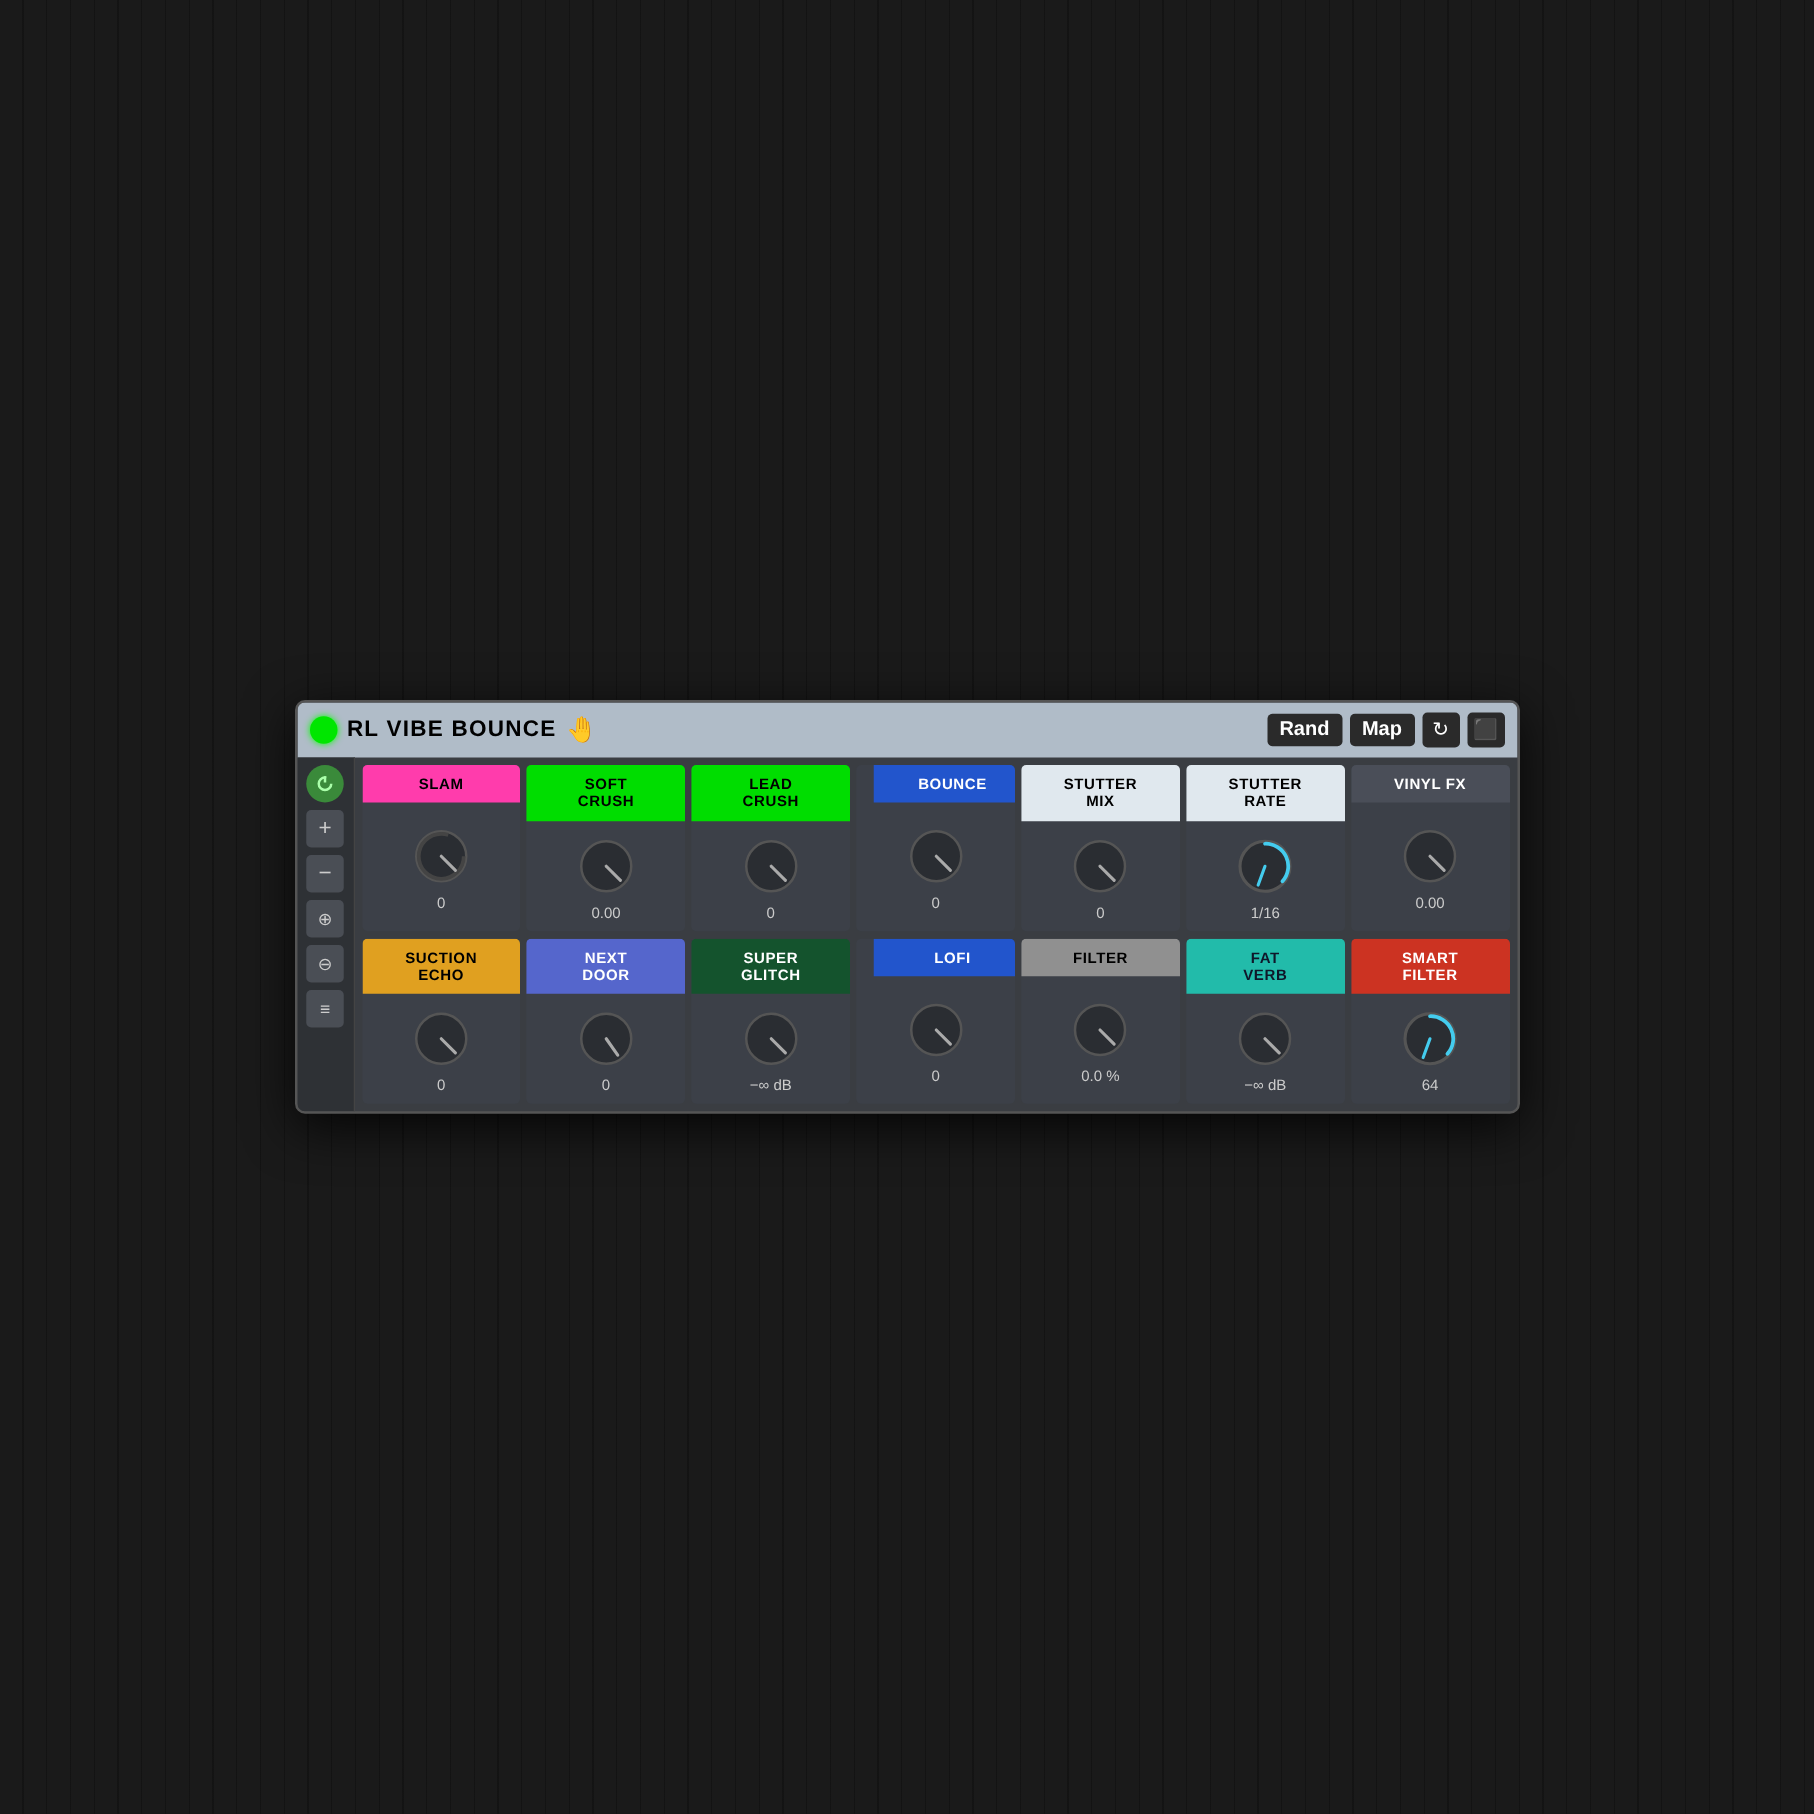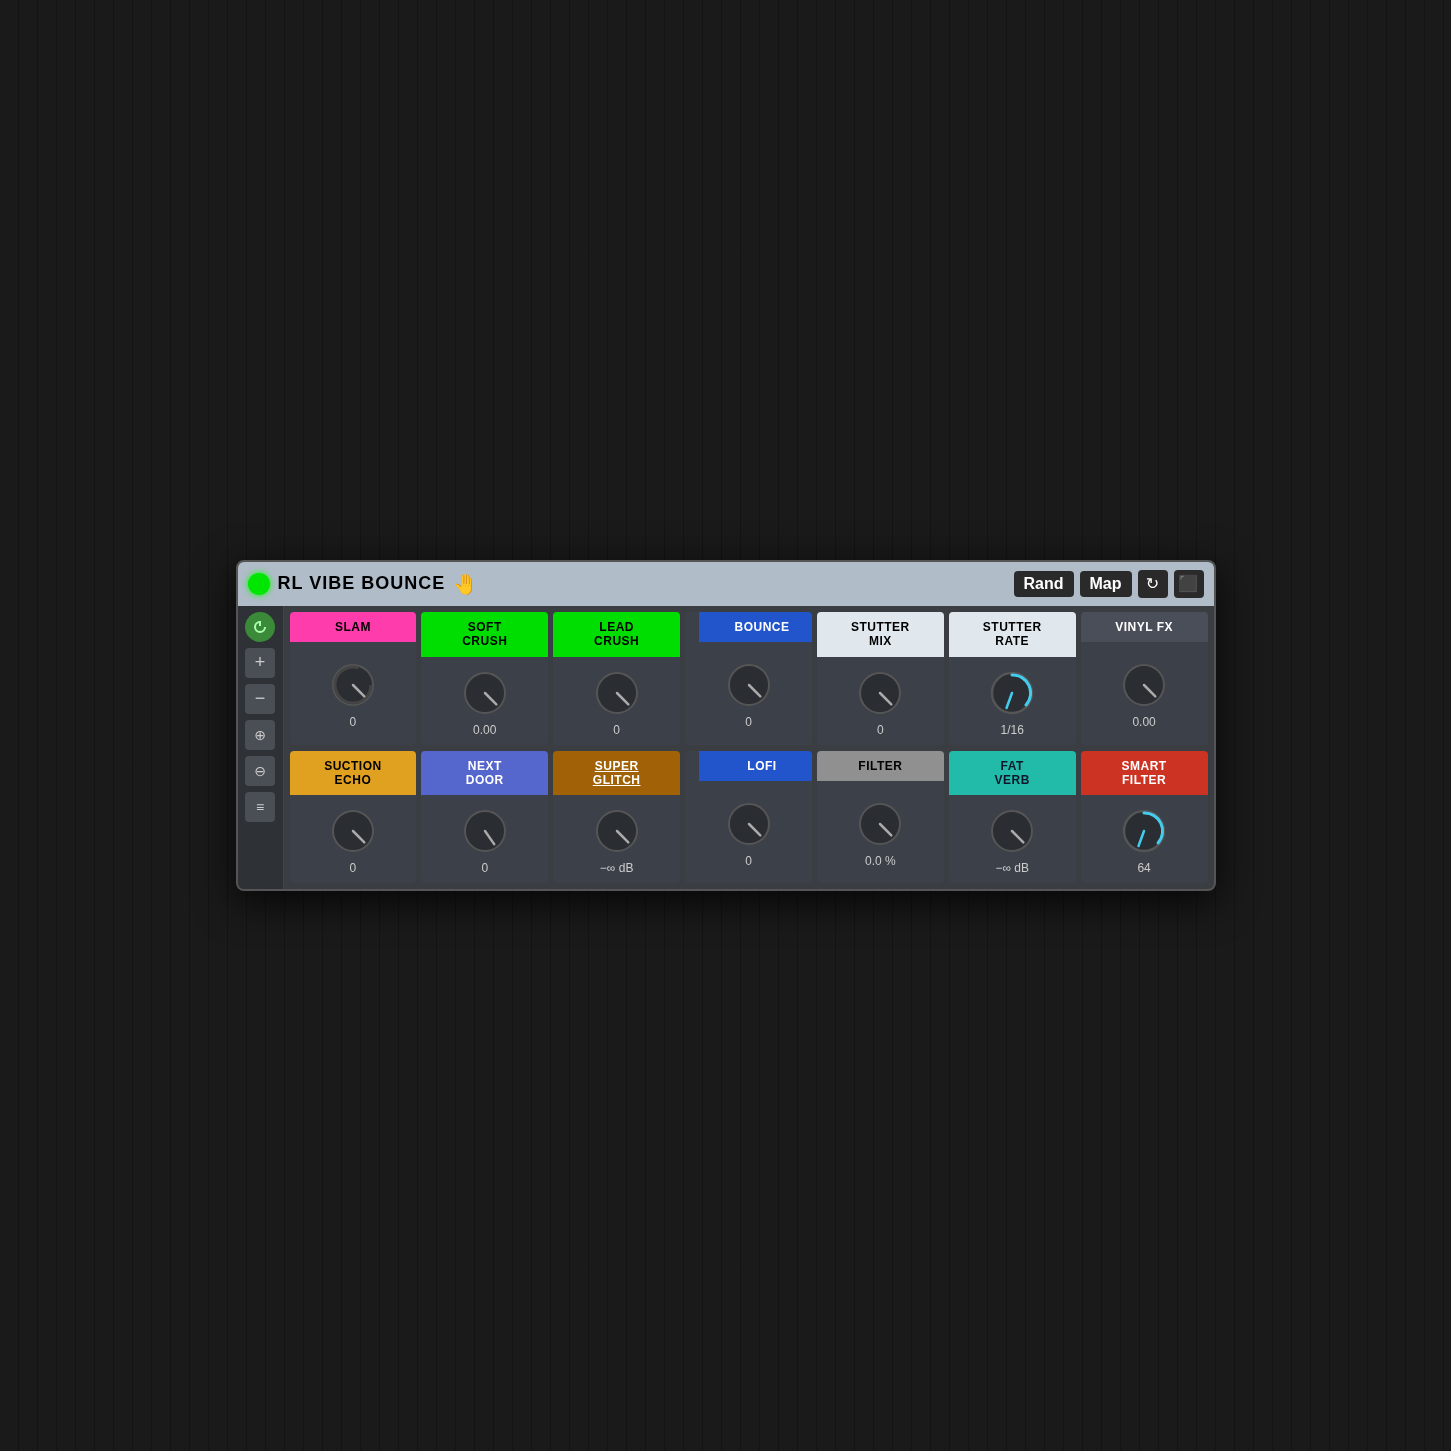--- a/index.html
+++ b/index.html
@@ -173,21 +173,21 @@
       color: #fff;
     }
 
     .cell-label.pink    { background: #ff3cac; color: #000; }
     .cell-label.green   { background: #00dd00; color: #000; }
     .cell-label.blue    { background: #2255cc; color: #fff; margin-left: 27px; }
     .cell-label.white   { background: #e0e8ee; color: #000; }
     .cell-label.dark    { background: #4a4e58; color: #fff; }
     .cell-label.orange  { background: #e0a020; color: #000; }
     .cell-label.indigo  { background: #5566cc; color: #fff; }
-    .cell-label.ltblue  { background: #a16207; color: #fff; text-decoration: underline; }
+    .cell-label.ltblue  { background: #14532d; color: #fff; }
     .cell-label.red     { background: #cc3322; color: #fff; }
     .cell-label.teal    { background: #22bbaa; color: #0f172a; }
     .cell-label.gray    { background: #909090; color: #000; }
 
     .knob-area {
       display: flex;
       flex-direction: column;
       align-items: center;
       padding: 10px 0 8px;
       flex: 1;

